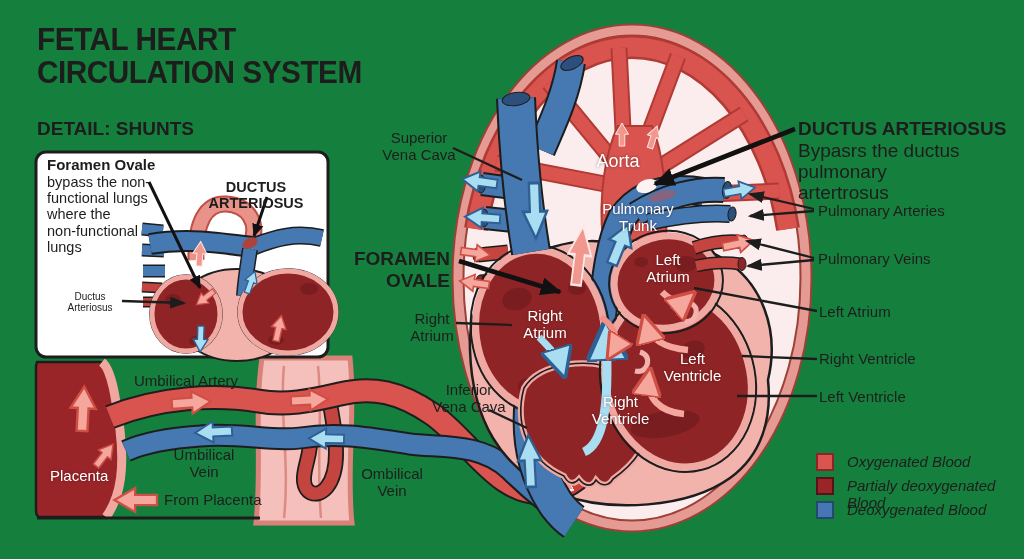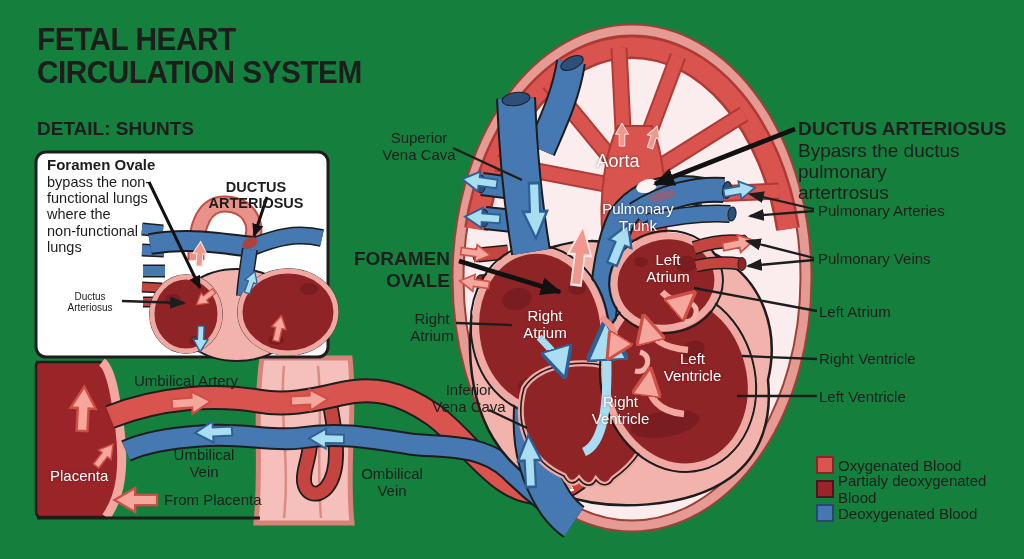--- a/index.html
+++ b/index.html
@@ -9,21 +9,21 @@
   .lbl{position:absolute;white-space:pre-line;font-size:15px;line-height:1.12;color:#1d1d1d;}
   .center{text-align:center;}
   .right{text-align:right;}
   .bold{font-weight:700;}
   .white{color:#fff;text-shadow:0 0 3px rgba(40,0,0,.45);}
   .title{font-size:31px;font-weight:700;line-height:1.05;letter-spacing:-.5px;
          transform:scaleX(.96);transform-origin:left top;}
   .h2{font-size:19px;font-weight:700;}
   .small{font-size:14.5px;line-height:1.12;}
   .legend{position:absolute;left:816px;top:453px;}
-  .legend-row{display:flex;align-items:center;gap:4px;height:24px;}
+  .legend-row{display:flex;gap:13px;height:24px;font-style:italic;}
   .legend-row svg{flex:0 0 auto;}
   .legend-label{font-size:15px;}
   .aCy{fill:#a9ddf2;stroke:#2e6094;stroke-width:2px;}
   .aSa{fill:#f5a79e;stroke:#cf4f45;stroke-width:2px;}
   .aSaO{fill:#f2978e;stroke:#fde8e5;stroke-width:1.6px;}
 </style>
 </head>
 <body>
 
 <div class="canvas">

